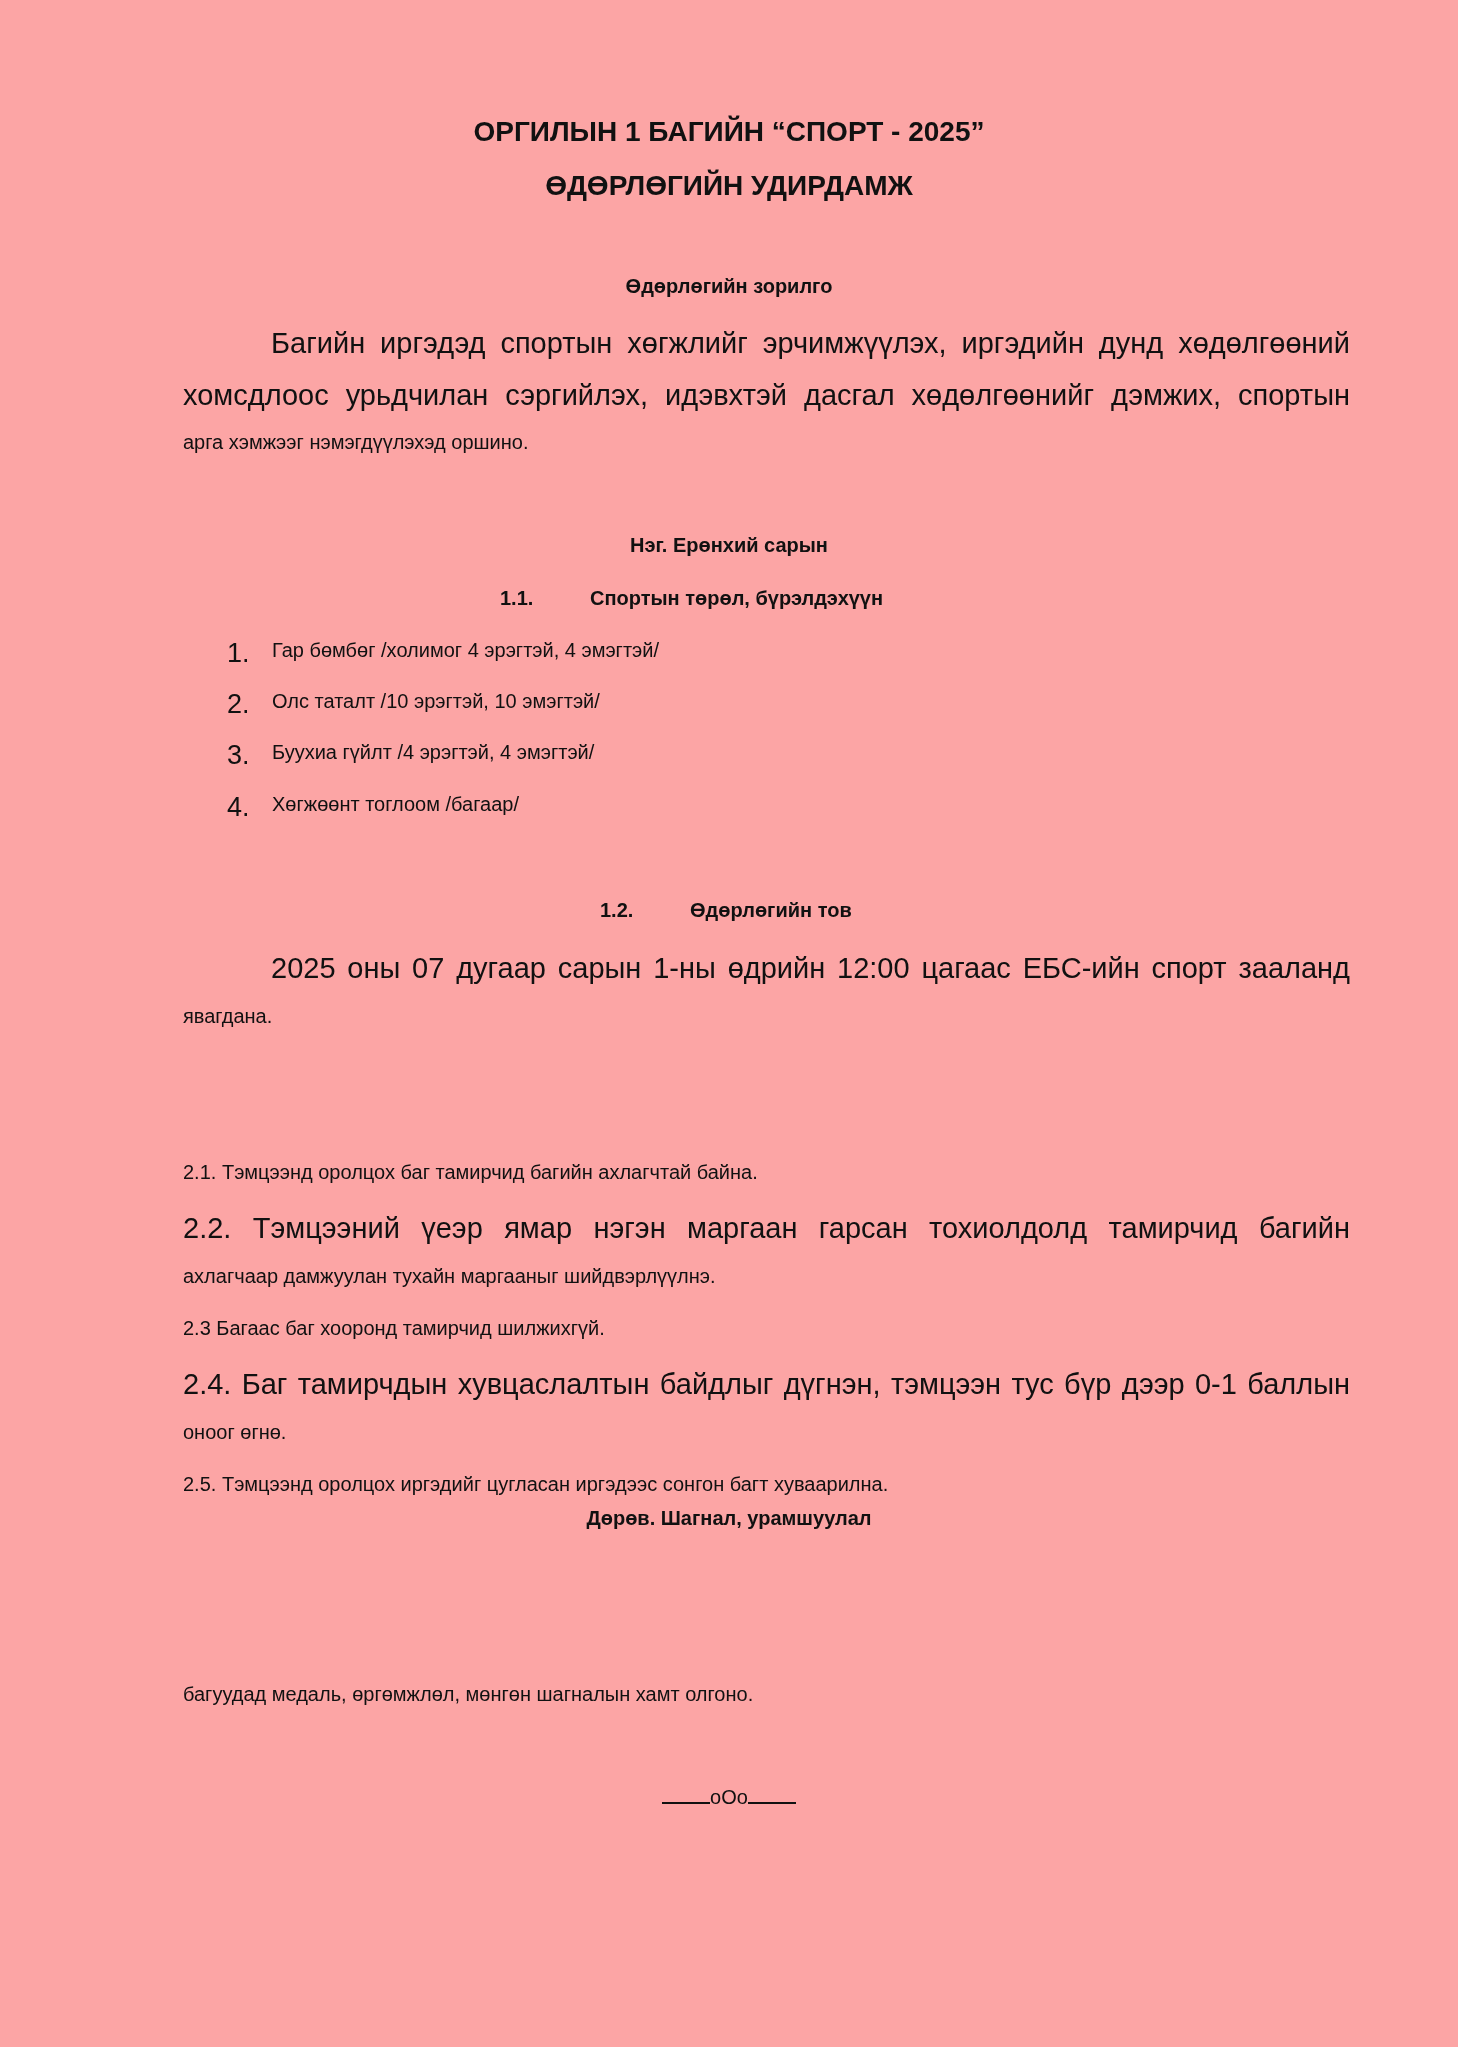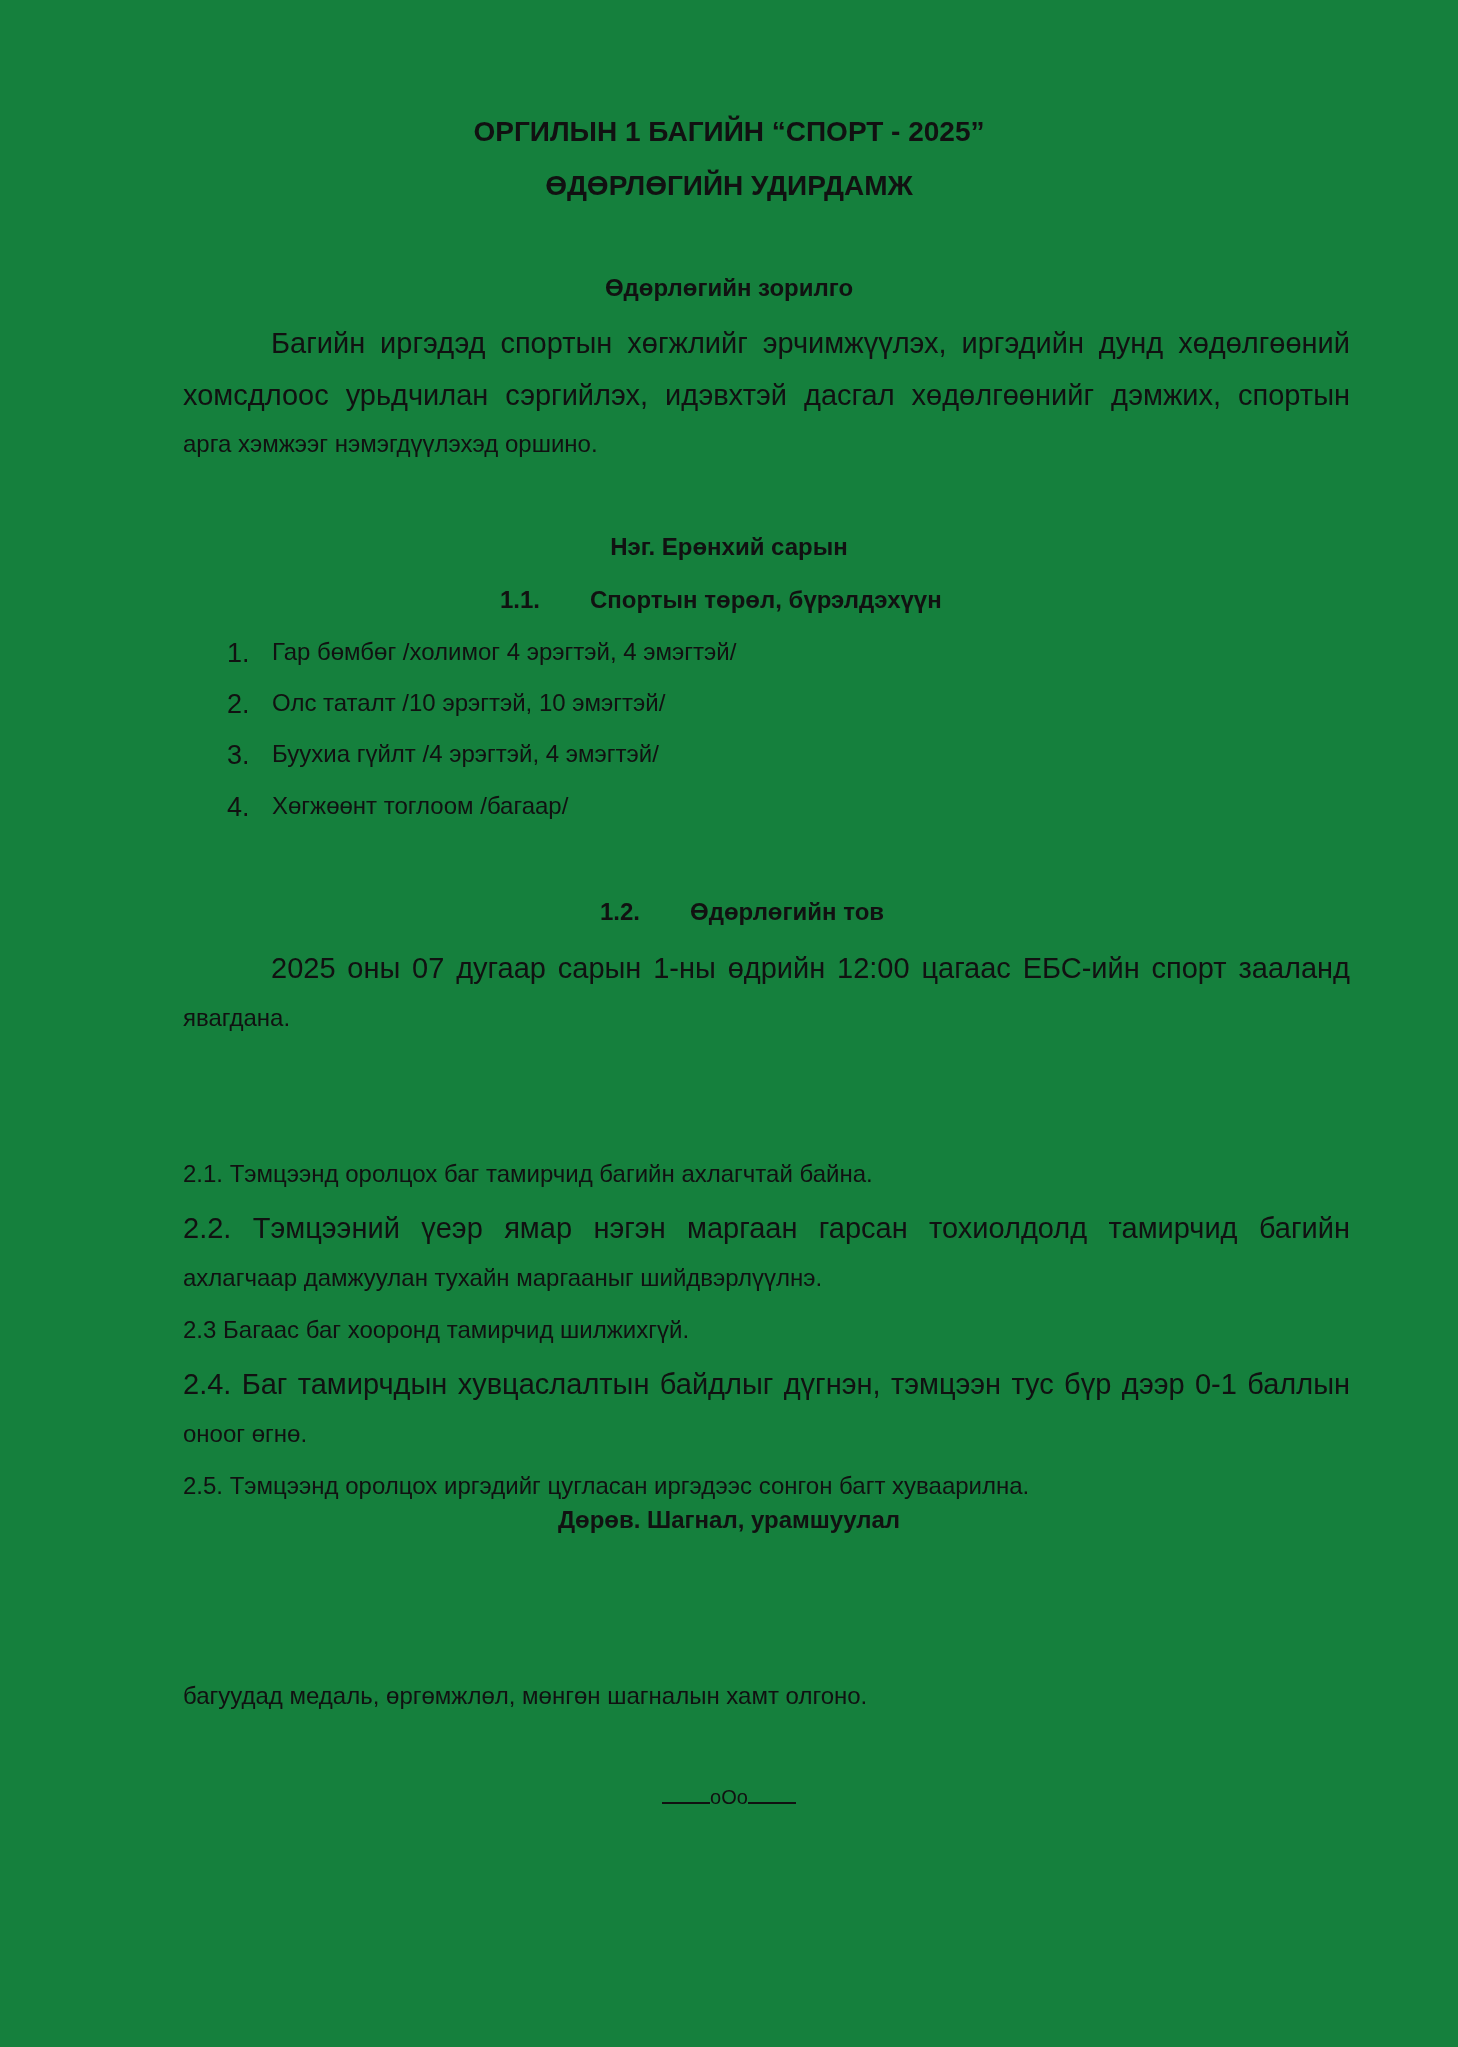--- a/index.html
+++ b/index.html
@@ -12,26 +12,26 @@
       height: 2047px;
       position: relative;
       overflow: hidden;
       font-family: "Liberation Sans", "DejaVu Sans", sans-serif;
       color: #111111;
     }
     .page {
       position: absolute;
       left: 0; top: 0;
       width: 1458px; height: 2047px;
-      background: #15803d;
+      background: #fca5a5;
     }
     .t {
       position: absolute;
       white-space: nowrap;
-      font-size: 24px;
+      font-size: 20px;
       line-height: 1;
     }
     .bold { font-weight: bold; }
     .center { left: 0; width: 1458px; text-align: center; }
     .title { font-size: 28px; font-weight: bold; }
     .justify-line {
       position: absolute;
       left: 183px;
       width: 1167px;
       font-size: 29px;

